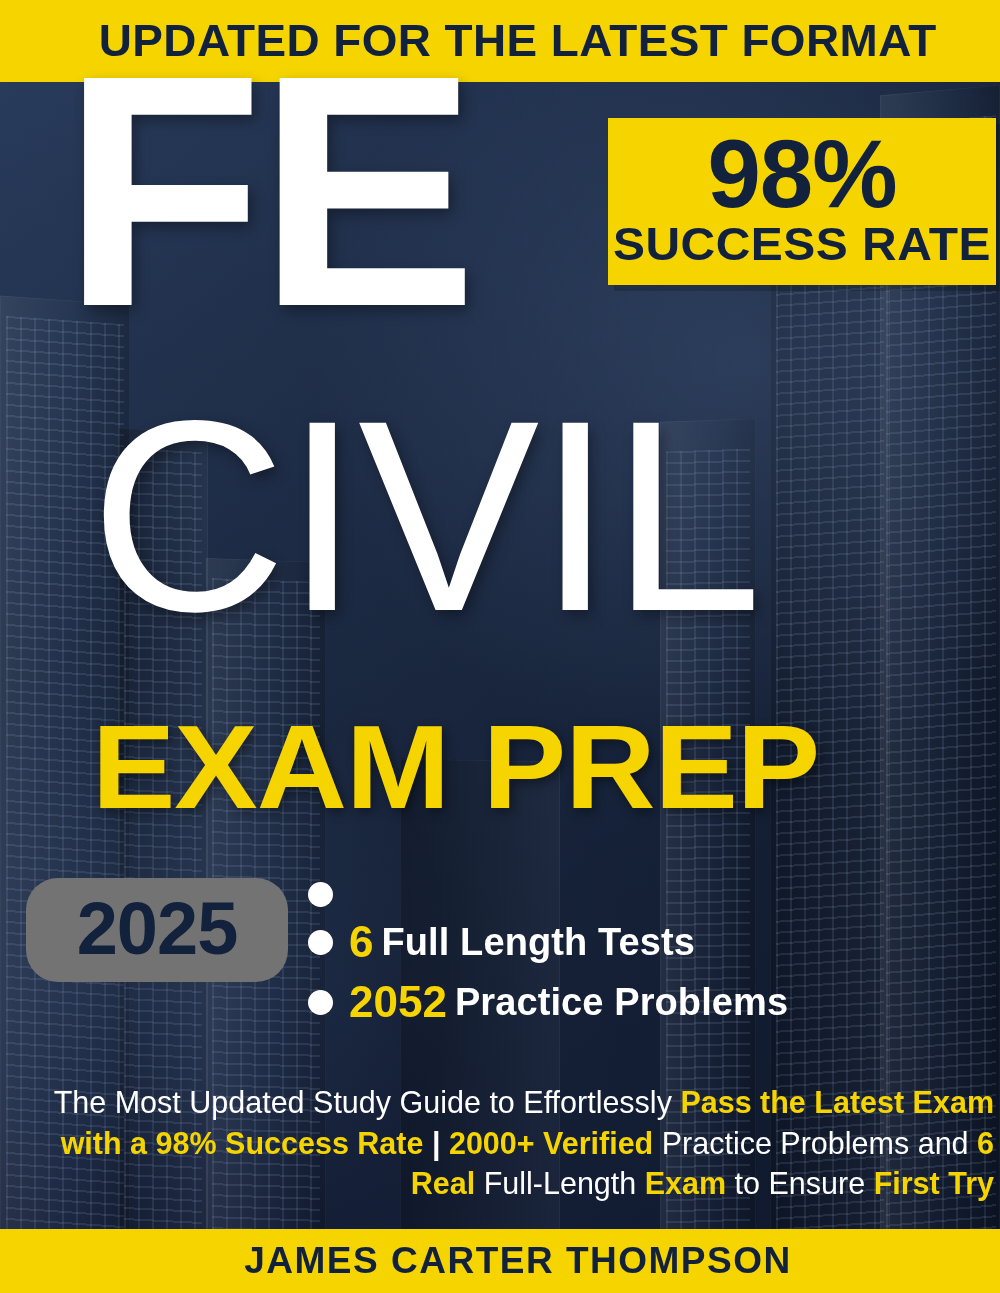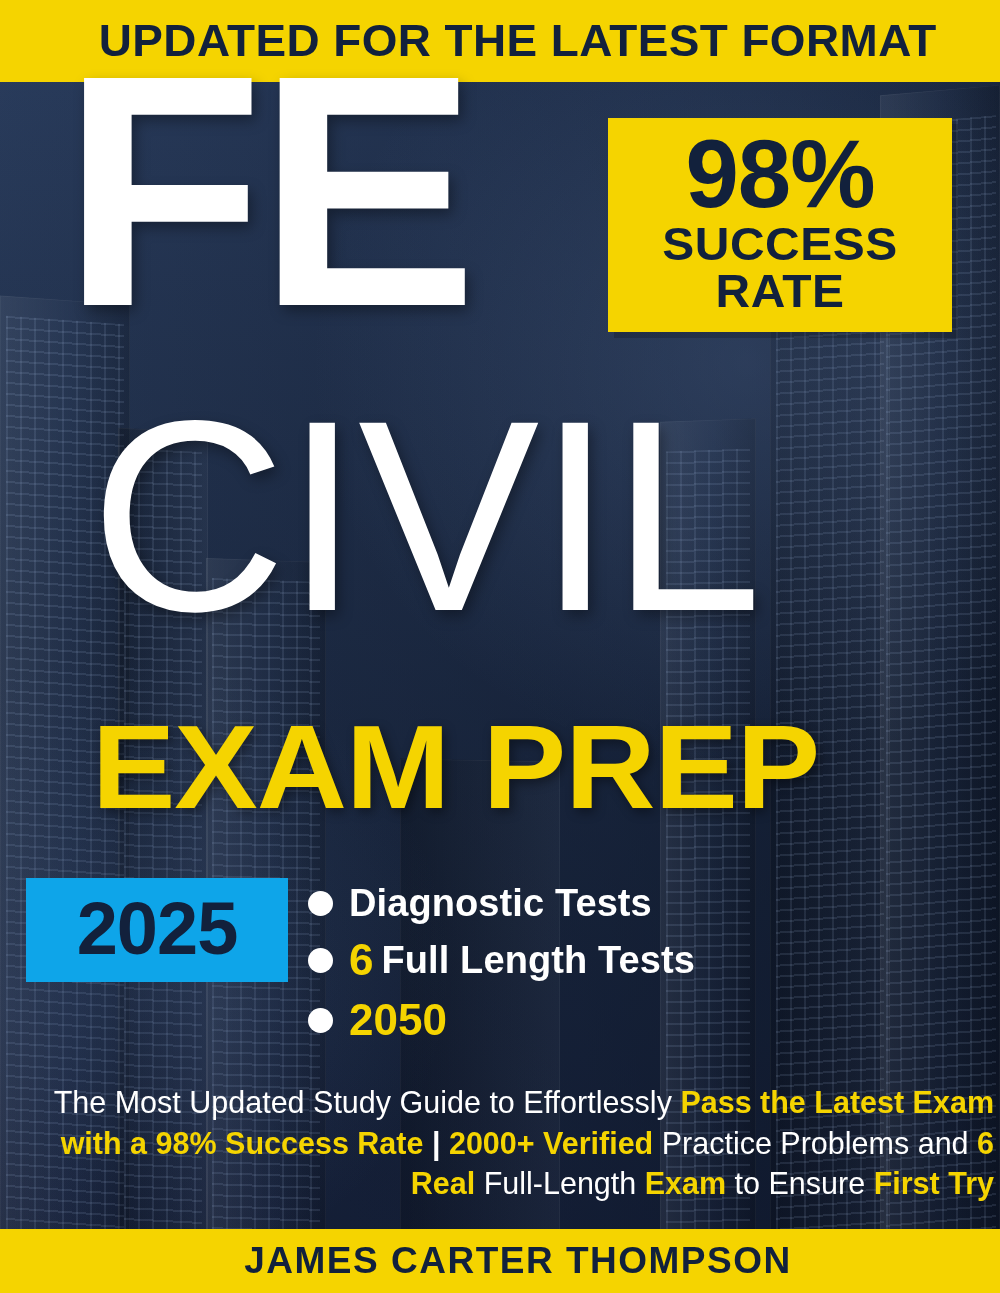--- a/index.html
+++ b/index.html
@@ -66,21 +66,21 @@
     color: #12213c;
     transform: scaleX(1.02);
     white-space: nowrap;
   }
 
   
   .badge {
     position: absolute;
     top: 118px;
     left: 608px;
-    width: 344px;
+    width: 388px;
     background: #f5d400;
     padding: 10px 0 18px 0;
     text-align: center;
     box-shadow: 6px 6px 0 rgba(0,0,0,0.18);
   }
   .badge .pct {
     font-weight: 700;
     font-size: 96px;
     line-height: 0.96;
     color: #12213c;
@@ -131,23 +131,24 @@
     transform-origin: left center;
     text-shadow: 3px 4px 10px rgba(0,0,0,0.4);
   }
 
   
   .years {
     position: absolute;
     left: 26px;
     top: 878px;
     width: 262px;
-    background: #0ea5e9;
+    background: #737373;
     padding: 12px 0 14px 0;
     text-align: center;
+    border-radius: 32px;
   }
   .years div {
     font-weight: 700;
     font-size: 74px;
     line-height: 1.06;
     color: #12213c;
     letter-spacing: -1px;
   }
 
   
@@ -251,30 +252,30 @@
   <div class="title-exam">EXAM PREP</div>
 
   <div class="years">
     <div>2025</div>
   </div>
 
   <div class="bullets">
     <div class="bullet">
       <span class="dot"></span>
 
-      <span class="txt">Diagnostic Tests</span>
     </div>
     <div class="bullet">
       <span class="dot"></span>
       <span class="num">6</span>
       <span class="txt">Full Length Tests</span>
     </div>
     <div class="bullet">
       <span class="dot"></span>
-      <span class="num">2050</span>
+      <span class="num">2052</span>
+      <span class="txt">Practice Problems</span>
     </div>
   </div>
 
   <div class="subtitle">
     <span>The Most Updated Study Guide to Effortlessly </span><b>Pass the Latest Exam with a 98% Success Rate</b><span class="wb"> | </span><b>2000+ Verified</b><span> Practice Problems and </span><b>6 Real</b><span> Full-Length </span><b>Exam</b><span> to Ensure </span><b>First Try</b>
   </div>
 
   <div class="author-bar">
     <span>JAMES CARTER THOMPSON</span>
   </div>

